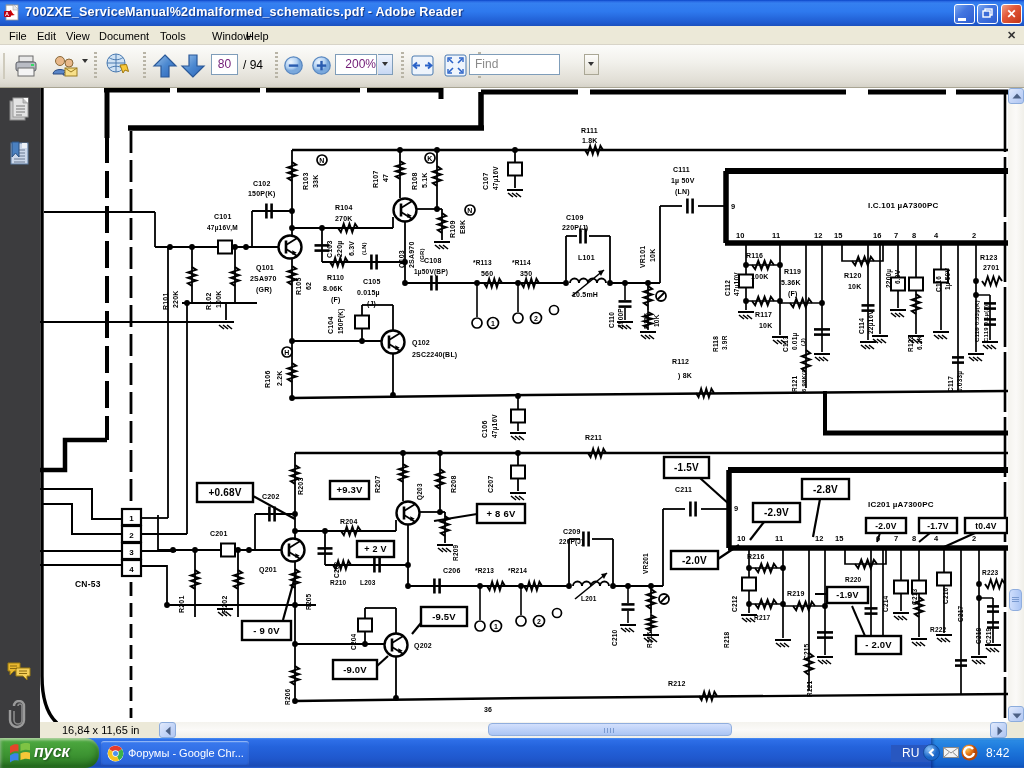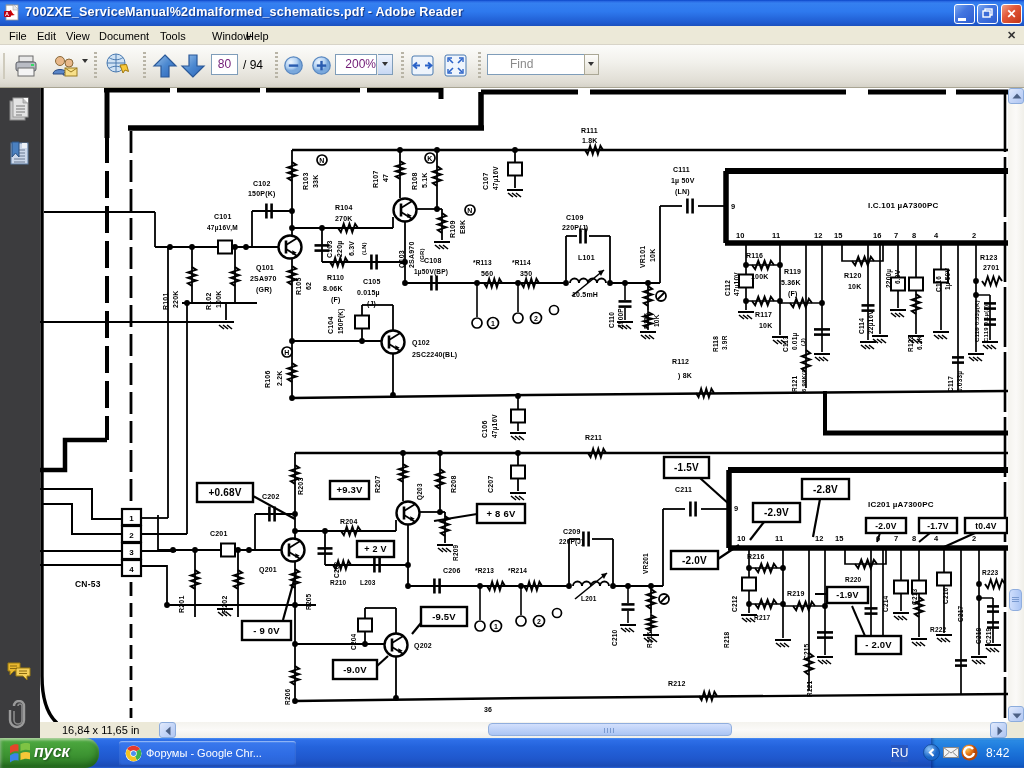--- a/index.html
+++ b/index.html
@@ -146,21 +146,21 @@
     <rect x="2" y="3" width="21" height="19" rx="2" fill="#eef4fc" stroke="#4a7ab0"></rect>
     <path d="M4,12.5 h6 M21,12.5 h-6 M7,9.5 l-3.5,3 3.5,3 M18,9.5 l3.5,3 -3.5,3" stroke="#2a62c8" stroke-width="1.8" fill="none"></path>
   </svg>
 
   <svg class="abs" style="left:443px;top:8px" width="25" height="26" viewBox="0 0 25 26">
     <rect x="2" y="2" width="21" height="21" rx="2" fill="#eef4fc" stroke="#4a7ab0"></rect>
     <path d="M6,6 l4,4 M19,6 l-4,4 M6,19 l4,-4 M19,19 l-4,-4" stroke="#2a62c8" stroke-width="1.6"></path>
     <path d="M5,9 v-4 h4 M16,5 h4 v4 M5,16 v4 h4 M20,16 v4 h-4" stroke="#2a62c8" stroke-width="1.4" fill="none"></path>
   </svg>
   <div class="sep" style="left:478px"></div>
-  <div class="tibox" style="left:487px;width:100px;color:#8a8a8a;padding-left:22px;line-height:19px">Find</div>
+  <div class="tibox" style="left:469px;width:91px;color:#8a8a8a;padding-left:5px;line-height:19px">Find</div>
   <div class="abs" style="left:584px;top:9px;width:15px;height:21px;background:linear-gradient(180deg,#fdfdfb,#e4e0d4);border:1px solid #aaa795"></div>
   <div class="drop" style="left:588px;top:17px"></div>
 </div>
 
 <div class="abs" id="panel">
 
   <svg class="abs" style="left:8px;top:9px" width="24" height="26" viewBox="0 0 24 26">
     <rect x="2" y="4" width="15" height="19" fill="#c8c8c8" stroke="#8a8a8a"></rect>
     <rect x="5" y="1" width="15" height="19" fill="#e4e4e4" stroke="#9a9a9a"></rect>
     <path d="M15,1 h5 l-5,5 z M20,1 l-5,5 h5 z" fill="#fff"></path>
@@ -996,33 +996,33 @@
     <svg class="abs" style="left:9px;top:5px" width="22" height="20" viewBox="0 0 22 20">
       <g transform="skewY(-5)">
       <path d="M1,3.5 C4,1.5 7,1.5 9.5,2.5 L9.5,9.5 C7,8.5 4,8.5 1,10.5 Z" fill="#e4462a"></path>
       <path d="M11.5,2.2 C14.5,1 18,1 21,2.5 L21,9.2 C18,7.8 14.5,7.8 11.5,9.2 Z" fill="#7ec344"></path>
       <path d="M1,12.5 C4,10.5 7,10.5 9.5,11.5 L9.5,18.5 C7,17.5 4,17.5 1,19.5 Z" fill="#3a84e8"></path>
       <path d="M11.5,11.2 C14.5,10 18,10 21,11.5 L21,18.2 C18,16.8 14.5,16.8 11.5,18.2 Z" fill="#f4c738"></path>
       </g>
     </svg>
     <div class="stxt">пуск</div>
   </div>
-  <div class="tkbtn" style="left:119px;width:177px">
+  <div class="tkbtn" style="left:101px;width:148px">
     <svg class="abs" style="left:6px;top:4px" width="17" height="17" viewBox="0 0 17 17">
       <circle cx="8.5" cy="8.5" r="8" fill="#fff"></circle>
       <path d="M8.5,8.5 L2,4 A8,8 0 0 1 15,4 Z" fill="#e43b2c"></path>
       <path d="M8.5,8.5 L15,4 A8,8 0 0 1 12,15.5 Z" fill="#3bb24a"></path>
       <path d="M8.5,8.5 L12,15.5 A8,8 0 0 1 2,4.2 Z" fill="#f4c321"></path>
       <circle cx="8.5" cy="8.5" r="3.2" fill="#fff"></circle>
       <circle cx="8.5" cy="8.5" r="2.5" fill="#4a90f0"></circle>
     </svg>
     <div class="lbl">Форумы - Google Chr...</div>
   </div>
   <div id="tray">
-    <span class="white" style="position:absolute;left:-40px;top:7px;font-size:12px;background:#2857c0;padding:1px 0 2px">RU</span>
+    <span class="white" style="position:absolute;left:-40px;top:7px;font-size:12px;background:#2857c0;padding:1px 11px 2px">RU</span>
     <svg class="abs" style="left:-8px;top:6px" width="17" height="17" viewBox="0 0 17 17">
       <defs>
           <radialGradient id="bg1" cx="0.35" cy="0.3">
             <stop offset="0" stop-color="#8ec4f8"></stop>
             <stop offset="1" stop-color="#1a66c8"></stop>
           </radialGradient>
         </defs>
       <circle cx="8.5" cy="8.5" r="8" fill="url(#bg1)" stroke="#0a3a80" stroke-width="0.6"></circle>
       <path d="M10.5,5 L7,8.5 L10.5,12" stroke="#fff" stroke-width="2.2" fill="none"></path>
     </svg>

